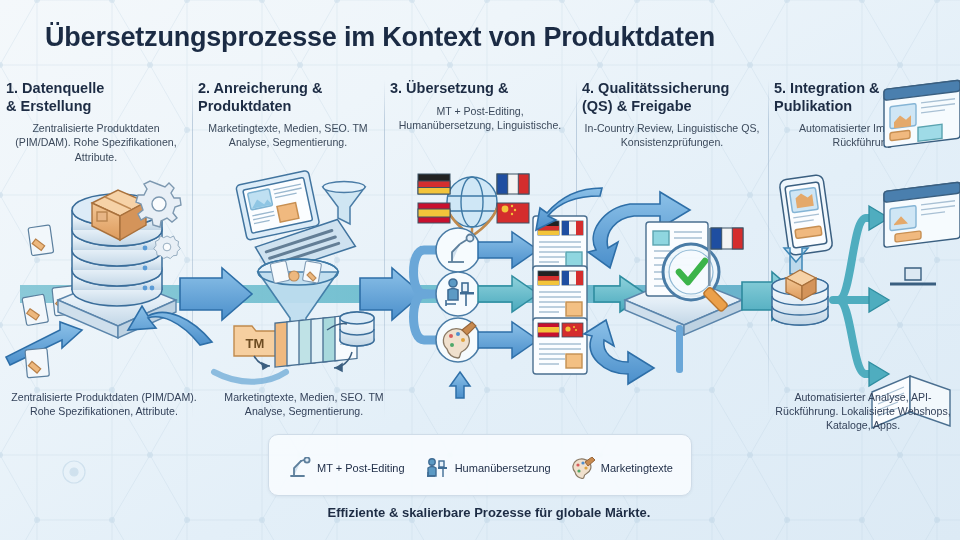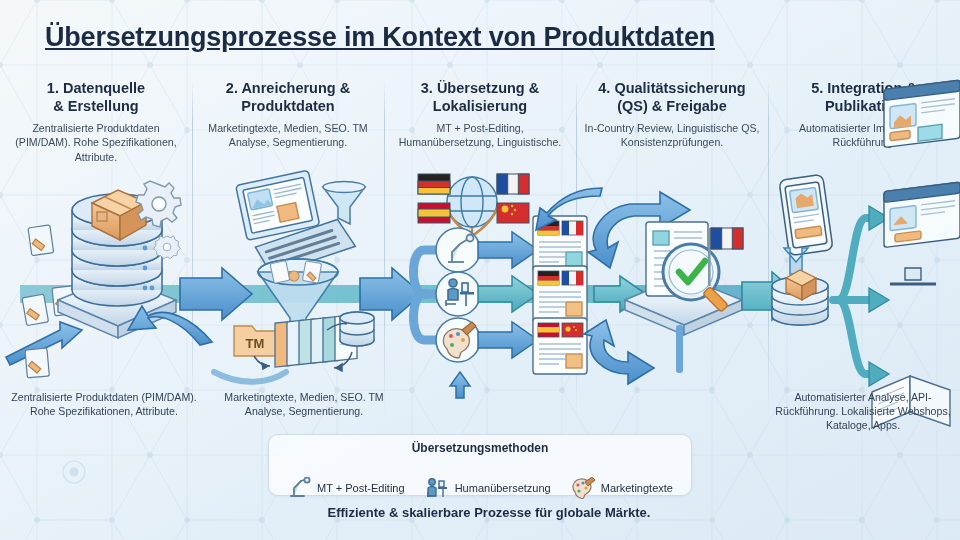--- a/index.html
+++ b/index.html
@@ -20,40 +20,38 @@
     position: absolute; inset: 0;
     opacity: .55;
     pointer-events: none;
   }
   
   #title {
     position: absolute; top: 22px; left: 0; width: 760px;
     text-align: center;
     font-size: 27px; font-weight: 700; letter-spacing: -0.2px;
     color: #1b2b44;
-    text-decoration: underline;
   }
   
   #columns {
     position: absolute; top: 78px; left: 0; width: 960px; height: 350px;
     display: flex;
   }
   .col {
     position: relative;
     flex: 1 1 0;
     padding: 0 6px;
   }
   .col + .col::before {
     content: "";
     position: absolute; left: 0; top: 2px; bottom: 10px;
     width: 1px;
     background: linear-gradient(180deg, rgba(150,175,200,0) 0%, rgba(150,175,200,.55) 12%, rgba(150,175,200,.45) 70%, rgba(150,175,200,0) 100%);
   }
   .col-head {
-    text-align: center;
     font-size: 14.5px; font-weight: 700; line-height: 1.22;
     color: #1d2c44;
     padding-top: 2px;
   }
   .col-sub {
     text-align: center;
     font-size: 10.6px; line-height: 1.33;
     color: #3c4a5c;
     margin-top: 6px;
   }
@@ -139,21 +137,20 @@
       <div class="col-head">
         <div>2. Anreicherung &amp;</div>
         <div>Produktdaten</div>
       </div>
       <div class="col-sub">Marketingtexte, Medien, SEO. TM Analyse, Segmentierung.</div>
     </div>
 
     <div class="col">
       <div class="col-head">
         <div>3. Übersetzung &amp;</div>
-        <div>Lokalisierung</div>
       </div>
       <div class="col-sub">MT + Post-Editing, Humanübersetzung, Linguistische.</div>
     </div>
 
     <div class="col">
       <div class="col-head">
         <div>4. Qualitätssicherung</div>
         <div>(QS) &amp; Freigabe</div>
       </div>
       <div class="col-sub">In-Country Review, Linguistische QS, Konsistenzprüfungen.</div>
@@ -637,21 +634,20 @@
         </g>
       </g>
     </g>
   </svg>
 
   <div class="cap" id="cap-1">Zentralisierte Produktdaten (PIM/DAM). Rohe Spezifikationen, Attribute.</div>
   <div class="cap" id="cap-2">Marketingtexte, Medien, SEO. TM Analyse, Segmentierung.</div>
   <div class="cap" id="cap-5">Automatisierter Analyse, API-Rückführung. Lokalisierte Webshops, Kataloge, Apps.</div>
 
   <div id="legend">
-    <div id="legend-title">Übersetzungsmethoden</div>
     <div id="legend-items">
 
       <div class="legend-item">
         <svg width="24" height="22" viewBox="0 0 24 22">
           <g stroke="#5d7f9c" stroke-width="1.8" fill="#cfe0ee" stroke-linecap="round">
             <path d="M4 19 h13"></path>
             <path d="M7 19 v-8 l7 -7"></path>
             <path d="M14 4 l6 -2"></path>
             <circle cx="20" cy="3" r="2.6" fill="#e3eef8"></circle>
           </g>

